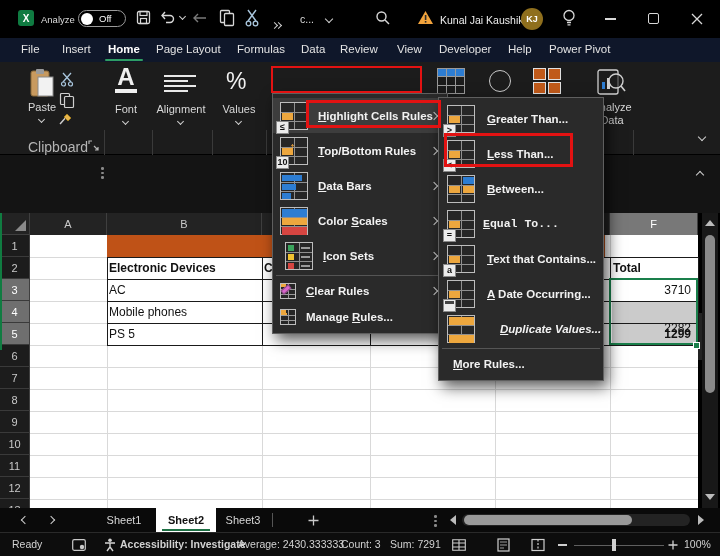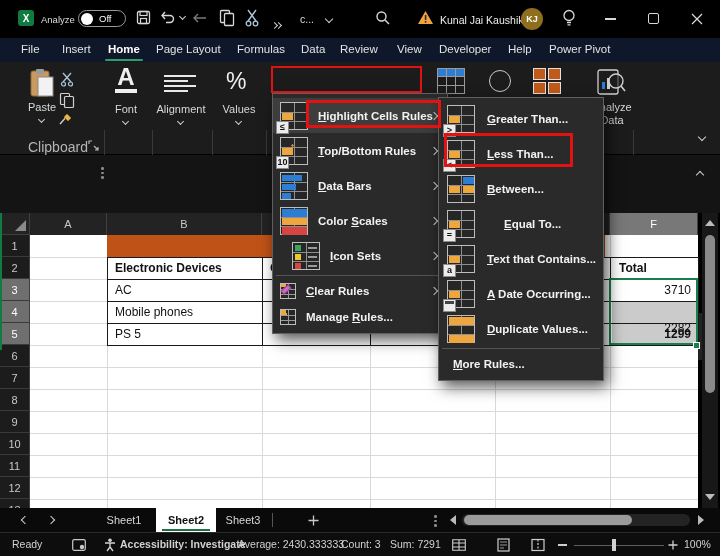--- a/index.html
+++ b/index.html
@@ -76,21 +76,21 @@
   .fx-x:before,.fx-x:after { content:""; position:absolute; left:4.5px; top:0; width:1.5px; height:11px; background:#8a8a8a; }
   .fx-x:before { transform:rotate(45deg);} .fx-x:after { transform:rotate(-45deg);}
   .fx-c { border-left:1.5px solid #8a8a8a; border-bottom:1.5px solid #8a8a8a; width:9px; height:5px; transform:rotate(-45deg) translateY(-2px); }
   .fx-t { font-size:12px; font-style:italic; color:#c9c9c9; font-family:"Liberation Serif","DejaVu Serif",serif; }
   .vdots { color:#8a8a8a; letter-spacing:0; }
   .vdots i { display:block; width:2.5px; height:2.5px; border-radius:50%; background:#8a8a8a; margin:2px 0; }
 
   
   #grid { left:0; top:213px; width:720px; height:295px; }
   .hdr { background:#232323; color:#c9c9c9; font-size:11px; }
-  .cellv { position:absolute; font-size:12px; color:#111; line-height:22px; white-space:nowrap; overflow:hidden;padding-left:6px; }
+  .cellv { position:absolute; font-size:12px; color:#111; line-height:22px; white-space:nowrap; overflow:hidden; }
   .gl { position:absolute; background:#d9d9d9; }
   .tbl { position:absolute; background:#1a1a1a; }
 
   
   .menu { position:absolute; background:#2a2a2a; border:1px solid #5f5f5f;
      box-shadow:4px 6px 14px rgba(0,0,0,.65); z-index:40; }
   .mi { display:flex; align-items:center; position:relative; }
   .mi .lbl { font-size:11.5px; font-weight:600; color:#f2f2f2; }
   .mi .lbl u { text-decoration:underline; }
   .mi .sub-arrow { position:absolute; right:10px; }
@@ -436,21 +436,21 @@
           <div class="vline"></div>
           <div class="hline" style="top: 9px;"></div>
           <div class="hline" style="top: 18px;"></div>
           <div class="fill" style="left: 1px; top: 1px; width: 25px; height: 8px; background: rgb(45, 125, 210);"></div>
           <div class="fill" style="left: 1px; top: 10px; width: 25px; height: 7px; background: rgb(237, 167, 62);"></div>
           <div class="fill" style="left: 1px; top: 19px; width: 25px; height: 8px; background: rgb(214, 69, 65);"></div>
         </div>
         <span class="lbl" style="margin-left: 10px;">Color <u>S</u>cales</span>
         <span class="sub-arrow chv right"></span>
       </div>
-      <div class="mi" style="height: 35px; padding-left: 19px;">
+      <div class="mi" style="height: 35px; padding-left: 12px;">
         <div class="gicon">
           <div class="vline"></div>
           <div class="hline" style="top: 9px;"></div>
           <div class="hline" style="top: 18px;"></div>
           <div class="fill" style="left: 2px; top: 2px; width: 6px; height: 6px; background: rgb(59, 165, 93);"></div>
           <div class="fill" style="left: 2px; top: 11px; width: 6px; height: 6px; background: rgb(240, 195, 48);"></div>
           <div class="fill" style="left: 2px; top: 20px; width: 6px; height: 6px; background: rgb(214, 69, 65);"></div>
           <div class="fill" style="left: 15px; top: 4px; width: 9px; height: 2px; background: rgb(154, 154, 154);"></div>
           <div class="fill" style="left: 15px; top: 13px; width: 9px; height: 2px; background: rgb(154, 154, 154);"></div>
           <div class="fill" style="left: 15px; top: 22px; width: 9px; height: 2px; background: rgb(154, 154, 154);"></div>
@@ -514,21 +514,21 @@
         <span class="lbl" style="margin-left: 12px;"><u>B</u>etween...</span>
       </div>
       <div class="mi" style="height: 35px; padding-left: 8px;">
         <div class="gicon">
           <div class="vline"></div>
           <div class="hline" style="top: 9px;"></div>
           <div class="hline" style="top: 18px;"></div>
           <div class="fill" style="left: 1px; top: 10px; width: 11px; height: 7px; background: rgb(237, 167, 62);"></div>
           <div class="badge">=</div>
         </div>
-        <span class="lbl" style="margin-left: 29px;"><u>E</u>qual To...</span>
+        <span class="lbl" style="margin-left: 8px; font-family: Liberation Mono, monospace;"><u>E</u>qual To...</span>
       </div>
       <div class="mi" style="height: 35px; padding-left: 8px;">
         <div class="gicon">
           <div class="vline"></div>
           <div class="hline" style="top: 9px;"></div>
           <div class="hline" style="top: 18px;"></div>
           <div class="fill" style="left: 1px; top: 10px; width: 11px; height: 7px; background: rgb(237, 167, 62);"></div>
           <div class="badge">a</div>
         </div>
         <span class="lbl" style="margin-left: 12px;"><u>T</u>ext that Contains...</span>
@@ -544,21 +544,21 @@
         <span class="lbl" style="margin-left: 12px;"><u>A</u> Date Occurring...</span>
       </div>
       <div class="mi" style="height: 35px; padding-left: 8px;">
         <div class="gicon">
           <div class="vline"></div>
           <div class="hline" style="top: 9px;"></div>
           <div class="hline" style="top: 18px;"></div>
           <div class="fill" style="left: 1px; top: 1px; width: 25px; height: 8px; background: rgb(237, 167, 62);"></div>
           <div class="fill" style="left: 1px; top: 19px; width: 25px; height: 8px; background: rgb(237, 167, 62);"></div>
         </div>
-        <span class="lbl" style="margin-left: 12px;"><u>D</u>uplicate Values...</span>
+        <span class="lbl" style="margin-left: 25px; font-style: italic;"><u>D</u>uplicate Values...</span>
       </div>
       <div class="msep"></div>
       <div class="mi" style="height: 26px; padding-left: 8px;">
         <span class="lbl" style="margin-left: 6px;"><u>M</u>ore Rules...</span>
       </div>
     </div>
 
   <div class="ann" style="left:271px;top:66px;width:151px;height:27px;border-width:2.5px"></div>
   <div class="ann" style="left:306px;top:100px;width:135px;height:28px"></div>
   <div class="ann" style="left:444px;top:133px;width:129px;height:34px"></div>

